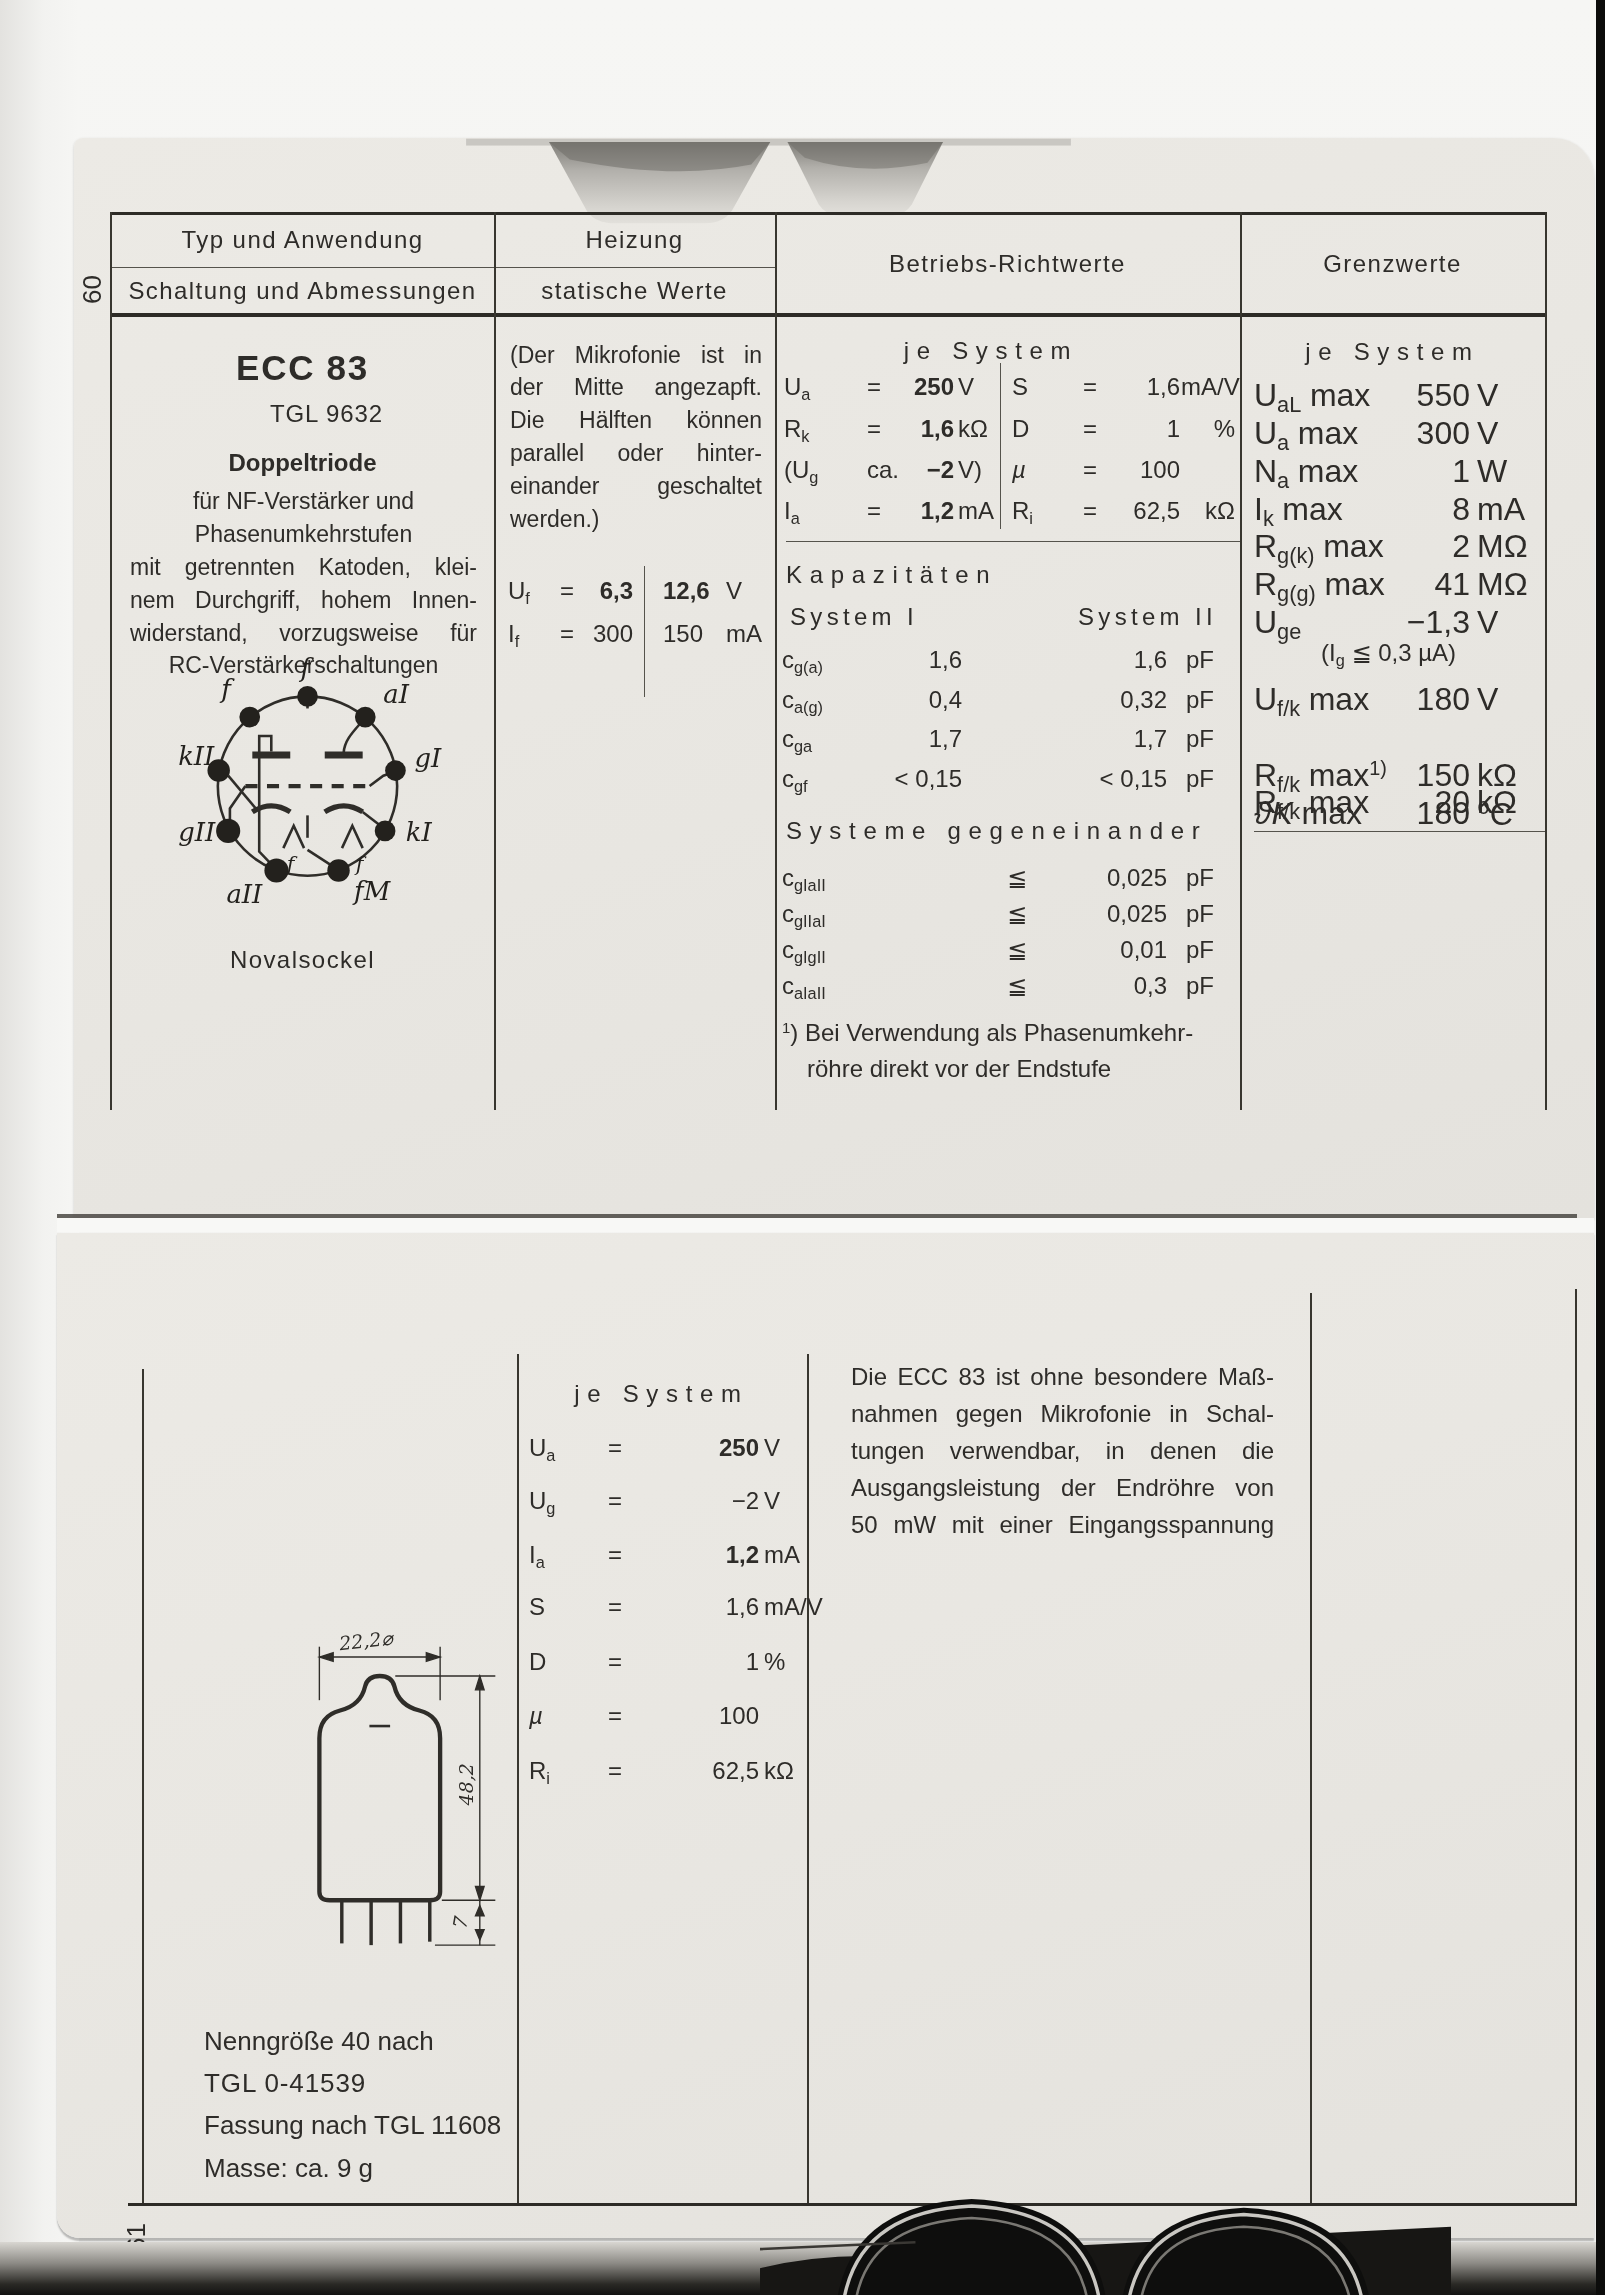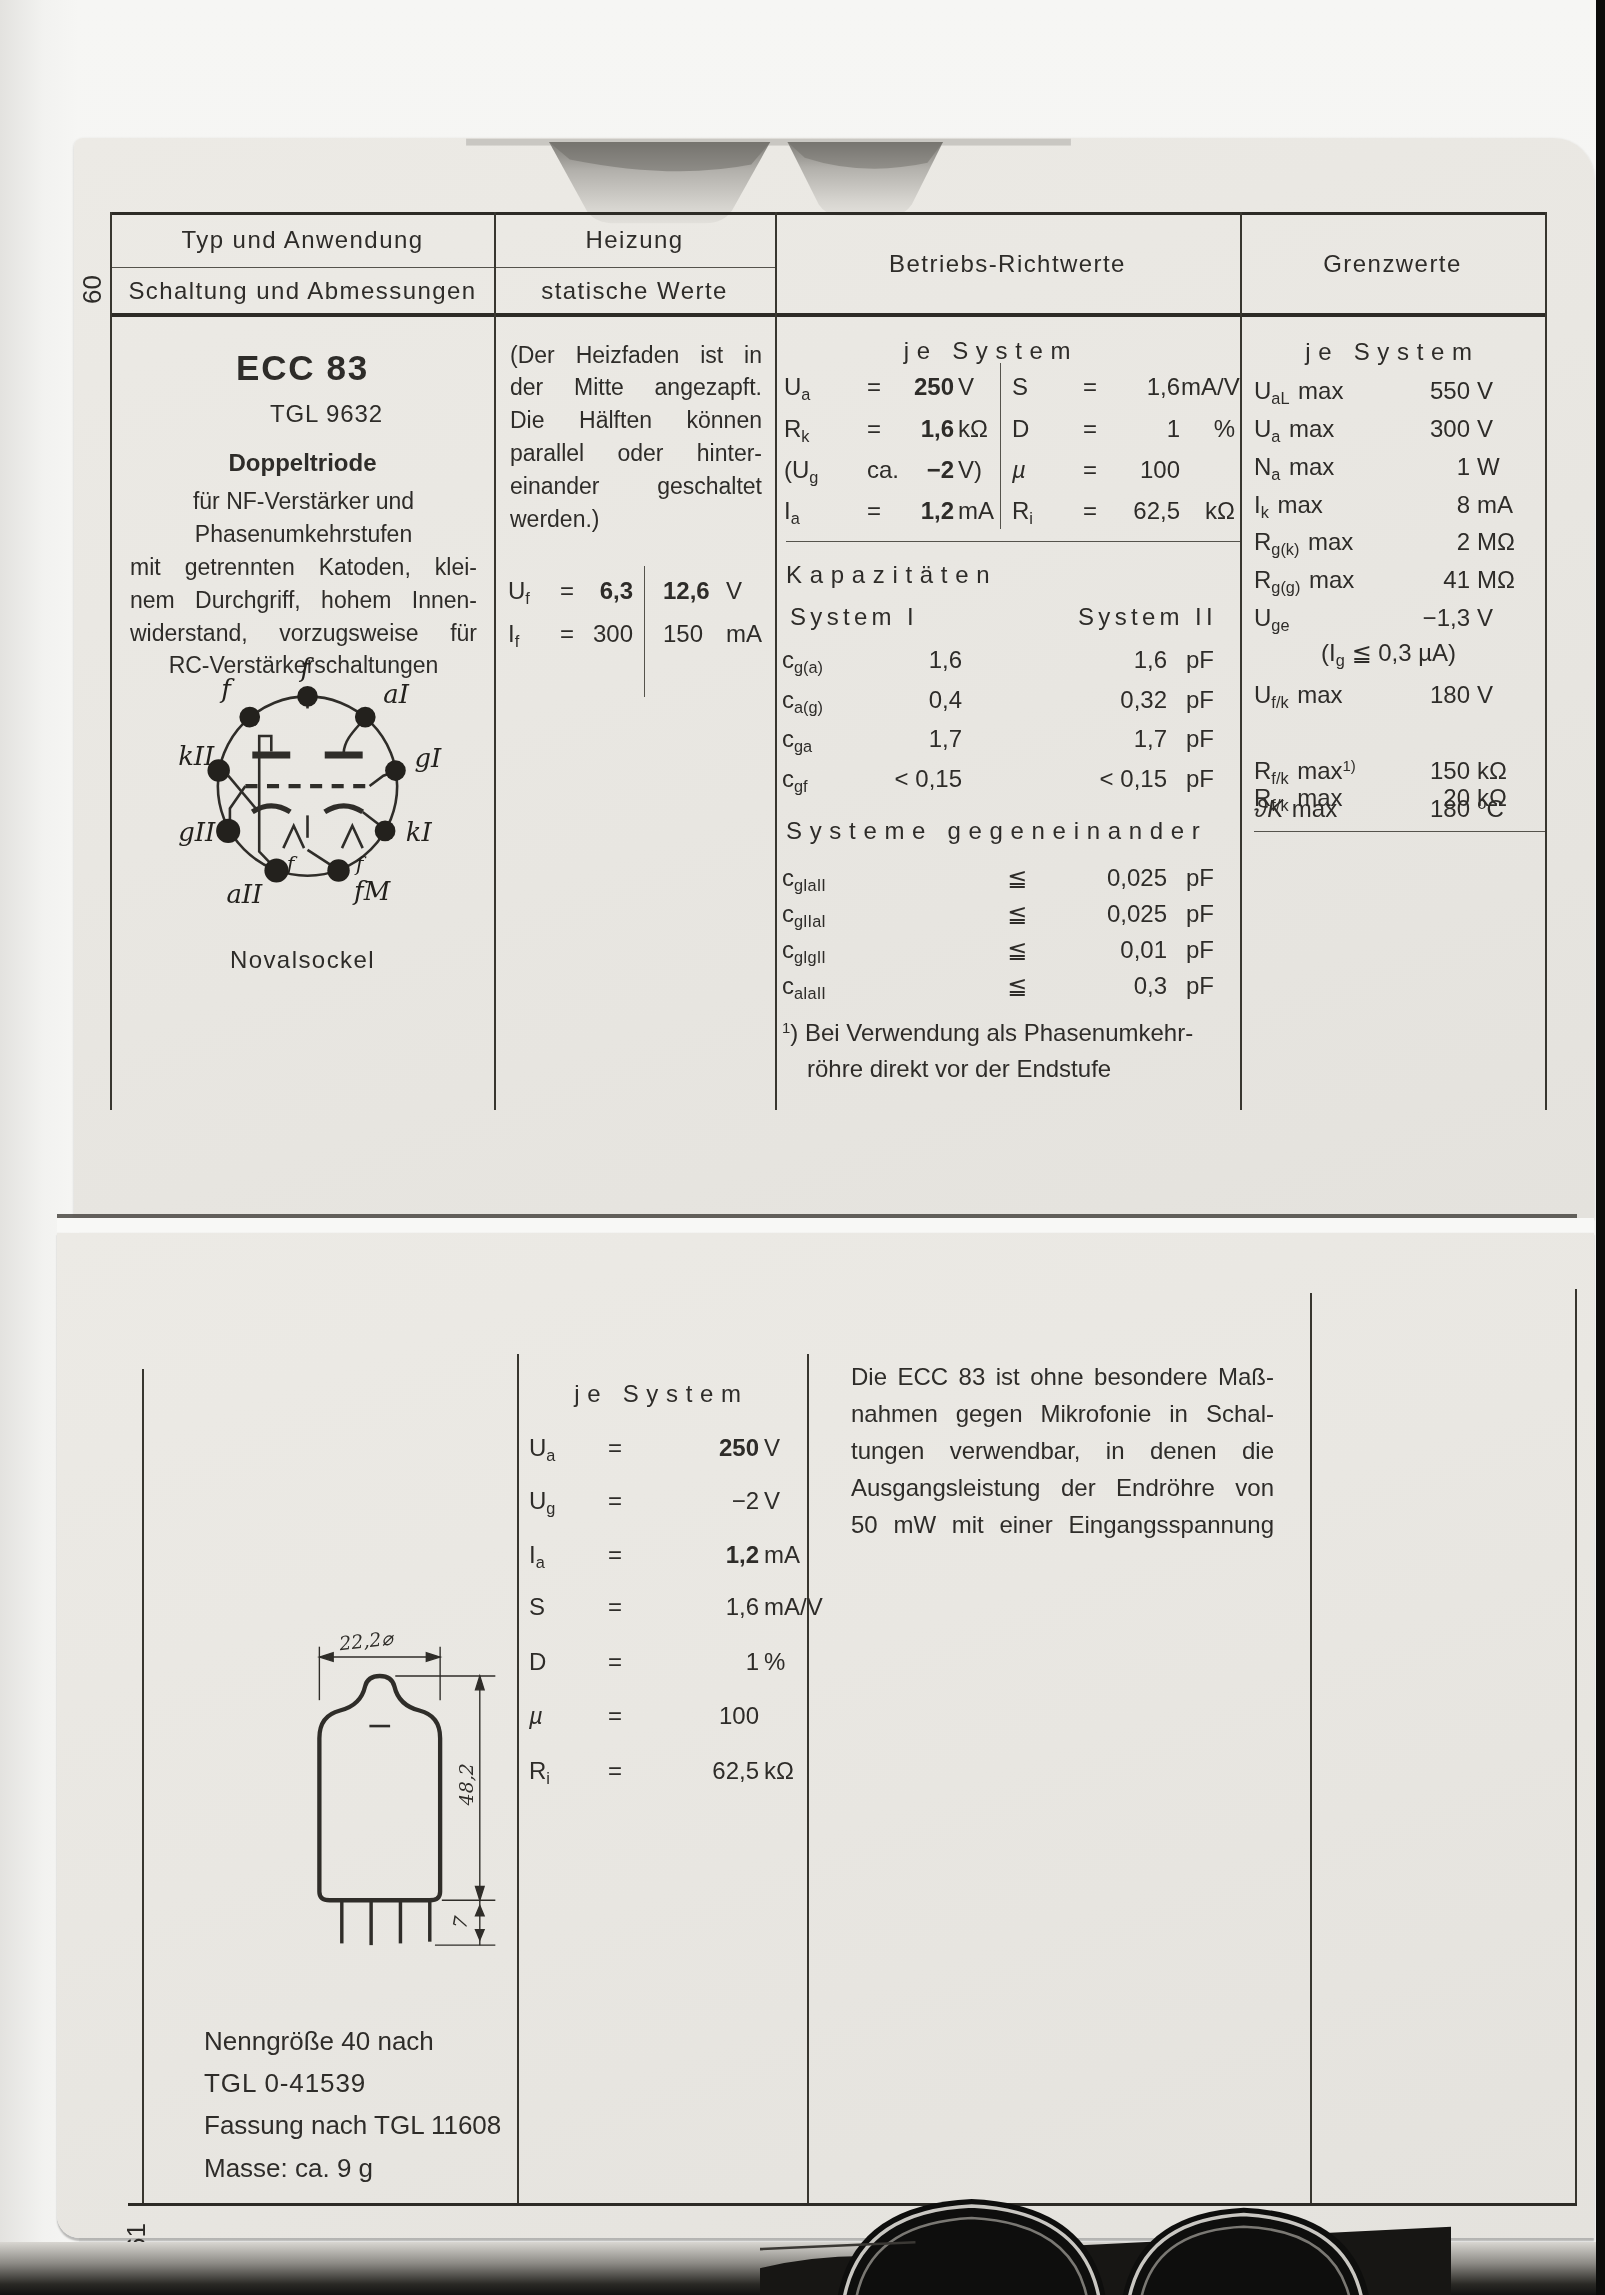--- a/index.html
+++ b/index.html
@@ -49,21 +49,21 @@
   .brow .bval{position:absolute;right:48px;}
   .brow .bunit{position:absolute;left:174px;}
   .brow2{position:absolute;left:1012px;width:223px;height:35px;font-size:24px;}
   .brow2 .beq{position:absolute;left:71px;}
   .brow2 .bval{position:absolute;right:55px;}
   .brow2 .bunit{position:absolute;right:0;width:54px;text-align:right;}
   .krow{position:absolute;left:782px;width:456px;height:35px;font-size:24px;}
   .krow .kv1{position:absolute;right:276px;}
   .krow .kv2{position:absolute;right:71px;}
   .krow .ku{position:absolute;right:0;width:52px;}
-  .grow{position:absolute;left:1254px;width:292px;height:35px;font-size:24px;}
+  .grow{position:absolute;left:1254px;width:292px;height:35px;font-size:32px;}
   .grow .gval{position:absolute;right:76px;}
   .grow .gunit{position:absolute;right:0;width:69px;}
   .grow .grest{margin-left:8.6px;}
   .xrow{position:absolute;left:529px;width:304px;height:35px;font-size:24px;}
   .xrow .beq{position:absolute;left:79px;}
   .xrow .bval{position:absolute;right:74px;}
   .xrow .bunit{position:absolute;right:0;width:69px;}
   .rot{transform:rotate(-90deg);transform-origin:left top;}
   svg text{font-family:"DejaVu Serif","Liberation Serif",serif;}
 </style>
@@ -173,21 +173,21 @@
       <text x="64" y="288">aII</text>
       <text x="8" y="216">gII</text>
       <text x="8" y="128">kII</text>
       <text x="58" y="50">f</text>
       <text x="134" y="250" font-size="24">f</text>
       <text x="214" y="250" font-size="24">f</text>
     </g>
   </svg>
   <div class="t c ls-s" style="left:111px;top:948px;width:383px;">Novalsockel</div>
 
-  <div class="block jline" style="left:510px;top:339px;width:252px;">(Der Heizfaden ist in</div>
+  <div class="block jline" style="left:510px;top:339px;width:252px;">(Der Mikrofonie ist in</div>
   <div class="block jline" style="left:510px;top:371px;width:252px;">der Mitte angezapft.</div>
   <div class="block jline" style="left:510px;top:404px;width:252px;">Die Hälften können</div>
   <div class="block jline" style="left:510px;top:437px;width:252px;">parallel oder hinter-</div>
   <div class="block jline" style="left:510px;top:470px;width:252px;">einander geschaltet</div>
   <div class="block" style="left:510px;top:503px;width:252px;">werden.)</div>
 
   <div class="hrow" style="top:577px;">
     <span><span>U</span><span class="sb">f</span></span>
     <span class="heq">=</span>
     <span class="hv1 b">6,3</span>

